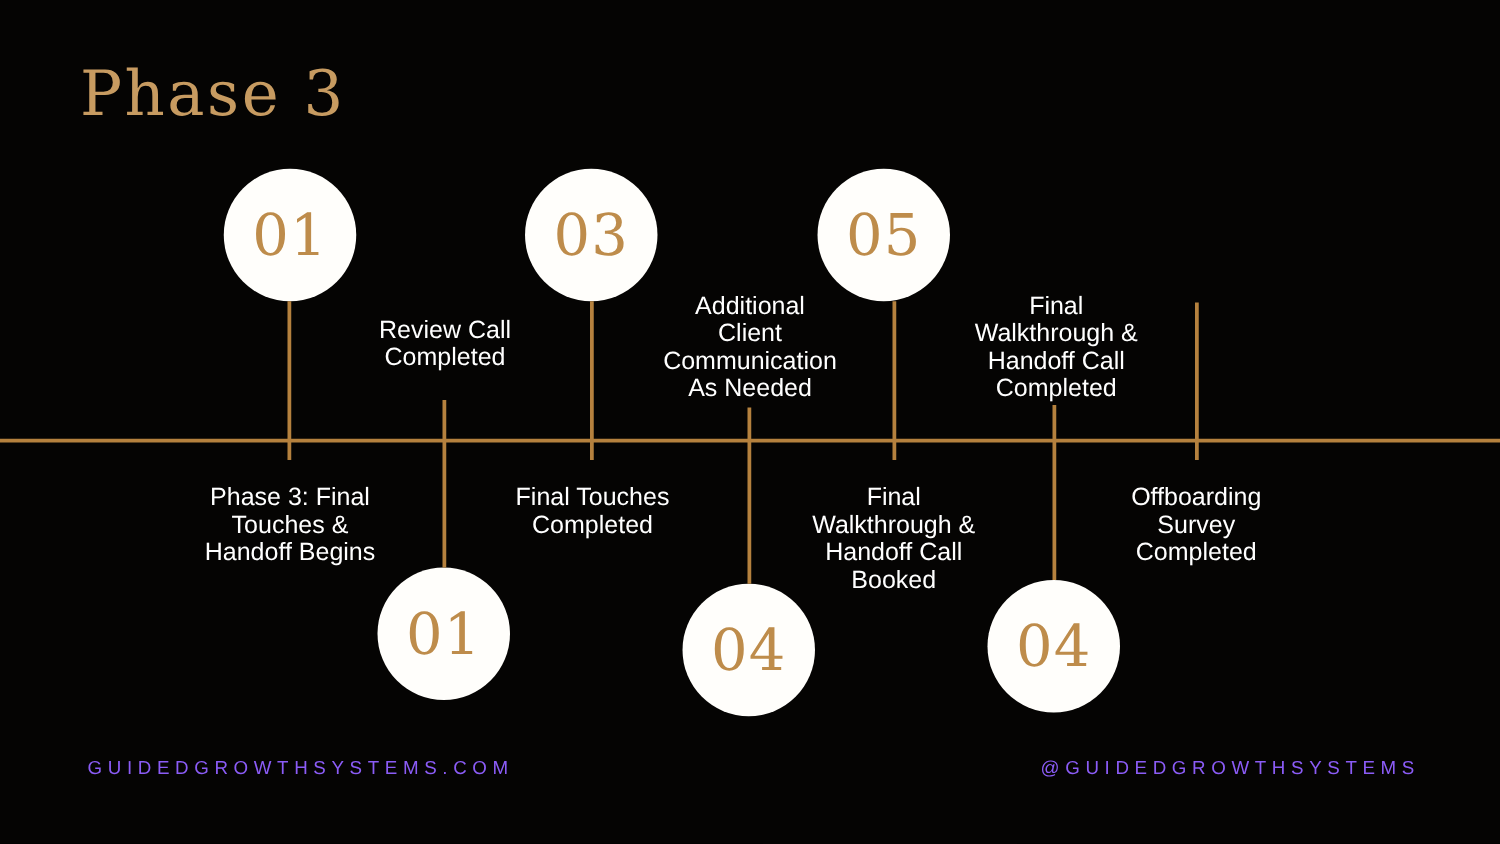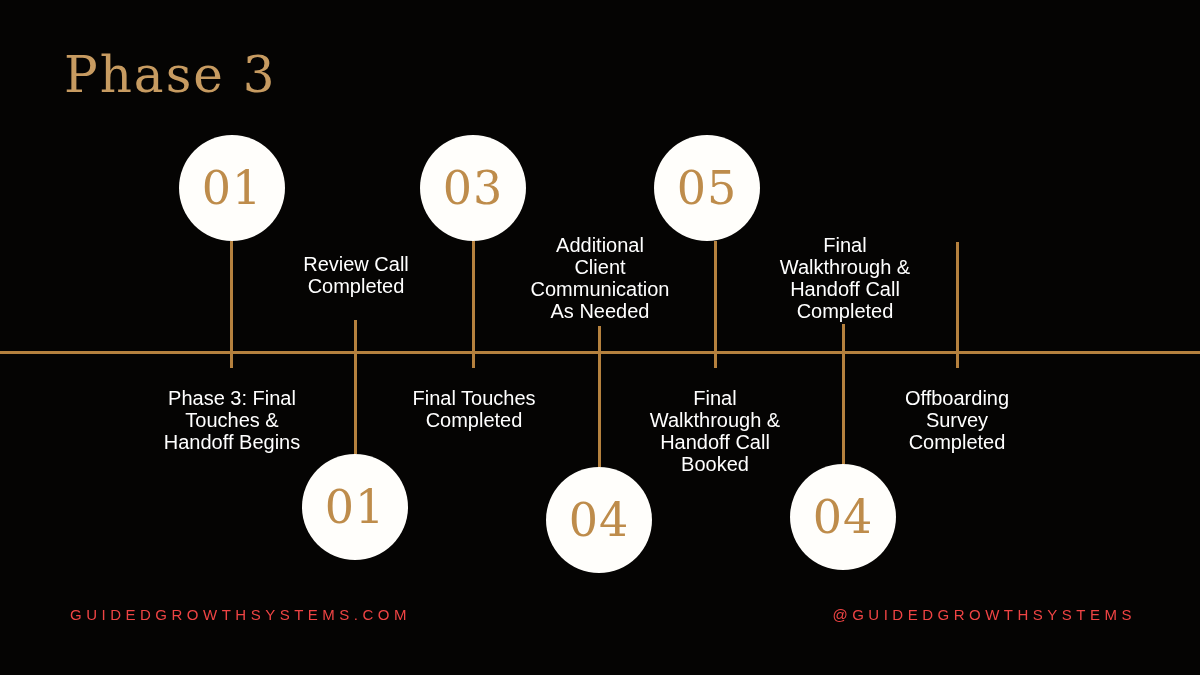--- a/index.html
+++ b/index.html
@@ -61,21 +61,21 @@
     white-space:pre-line;
     font-size:20px;
     line-height:22px;
     color:var(--label-text);
   }
   .footer-text{
     position:absolute;
     top:606px;
     font-size:15px;
     letter-spacing:4.5px;
-    color:#ef4444;
+    color:#8b5cf6;
   }
   .footer-left{left:70px;}
   .footer-right{right:64px;margin-left:16px;}
 </style>
 </head>
 <body>
 
 <div class="slide">
 
   <h1 class="title">Phase 3</h1>

